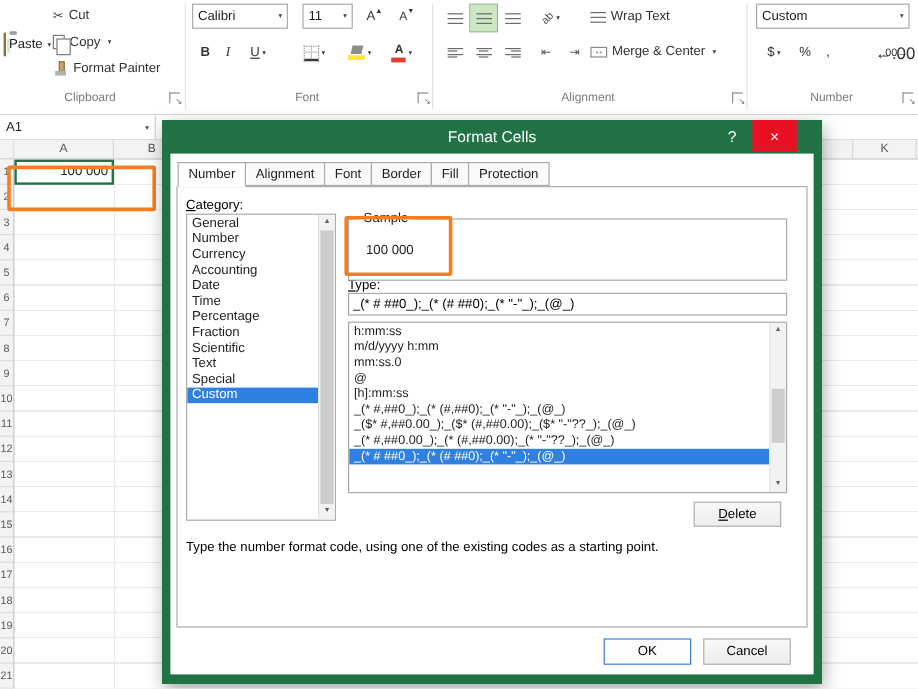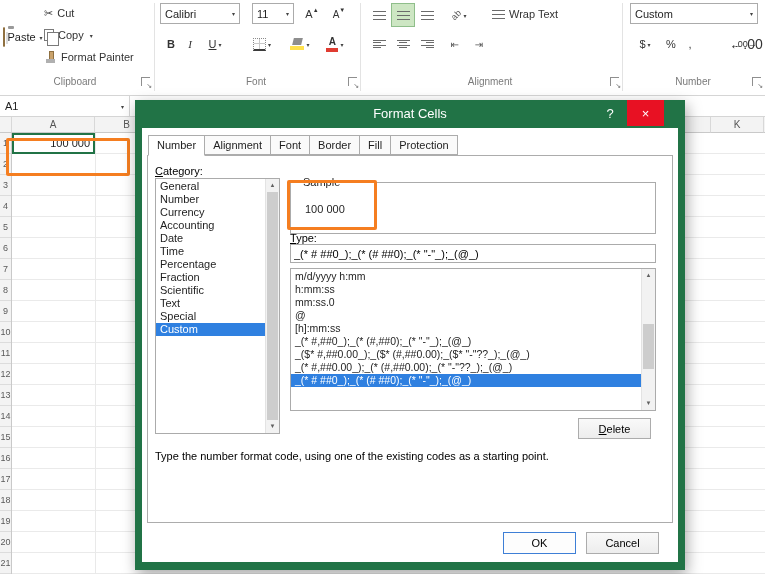--- a/index.html
+++ b/index.html
@@ -208,20 +208,25 @@
           <i></i>
           <i></i>
         </span>
       </div>
     <div class="icobtn" style="left:444px;top:33px;width:22px">
         <span style="font-size:10px;color:#555">⇤</span>
       </div>
     <div class="icobtn" style="left:468px;top:33px;width:22px">
         <span style="font-size:10px;color:#555">⇥</span>
       </div>
+    <div class="sbtn" style="left:492px;top:33px">
+      <span class="mc-ico"></span>
+      <span>Merge &amp; Center</span>
+      <span class="chev">▾</span>
+    </div>
     <div class="grp-label" style="left:366px;top:76px;width:248px">Alignment</div>
     <div class="launch" style="left:610px;top:77px"></div>
     <div class="vdiv" style="left:622px"></div>
 
     <div class="combo" style="left:630px;top:3px;width:128px">
       <span>Custom</span>
       <span class="chev">▾</span>
     </div>
     <div class="icobtn" style="left:632px;top:33px;width:26px">
       <span>$</span>
@@ -320,22 +325,22 @@
       <div class="groupbox" style="left:148px;top:54px;width:366px;height:52px">
         <span class="legend">Sample</span>
         <div class="sampleval">100 000</div>
       </div>
 
       <div class="lbl ak" style="left:148px;top:104px">Type:</div>
       <input class="typein" style="left: 148px; top: 116px; width: 366px; height: 19px;" value="_(* # ##0_);_(* (# ##0);_(* &quot;-&quot;_);_(@_)">
 
       <div class="listbox" id="code-list" style="left:148px;top:140px;width:366px;height:143px">
         <div class="list-inner">
+            <div class="code-item">h:mm:ss</div>
             <div class="code-item">m/d/yyyy h:mm</div>
-            <div class="code-item">h:mm:ss</div>
             <div class="code-item">mm:ss.0</div>
             <div class="code-item">@</div>
             <div class="code-item">[h]:mm:ss</div>
             <div class="code-item">_(* #,##0_);_(* (#,##0);_(* "-"_);_(@_)</div>
             <div class="code-item">_($* #,##0.00_);_($* (#,##0.00);_($* "-"??_);_(@_)</div>
             <div class="code-item">_(* #,##0.00_);_(* (#,##0.00);_(* "-"??_);_(@_)</div>
             <div class="code-item selected-row">_(* # ##0_);_(* (# ##0);_(* "-"_);_(@_)</div>
           </div>
         <div class="vscroll">
           <div class="sarrow top">▲</div>

